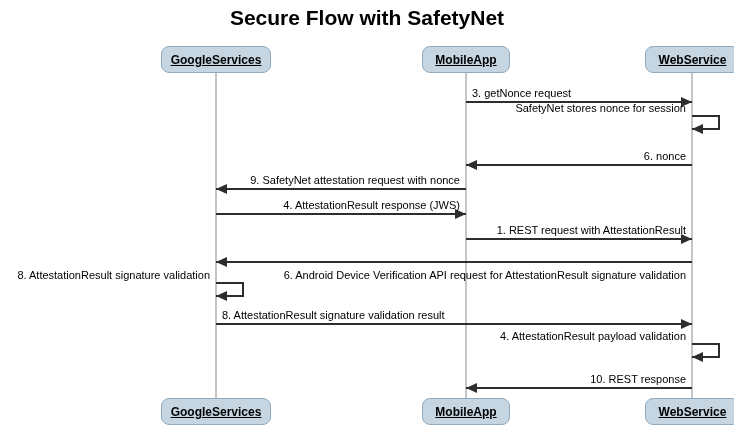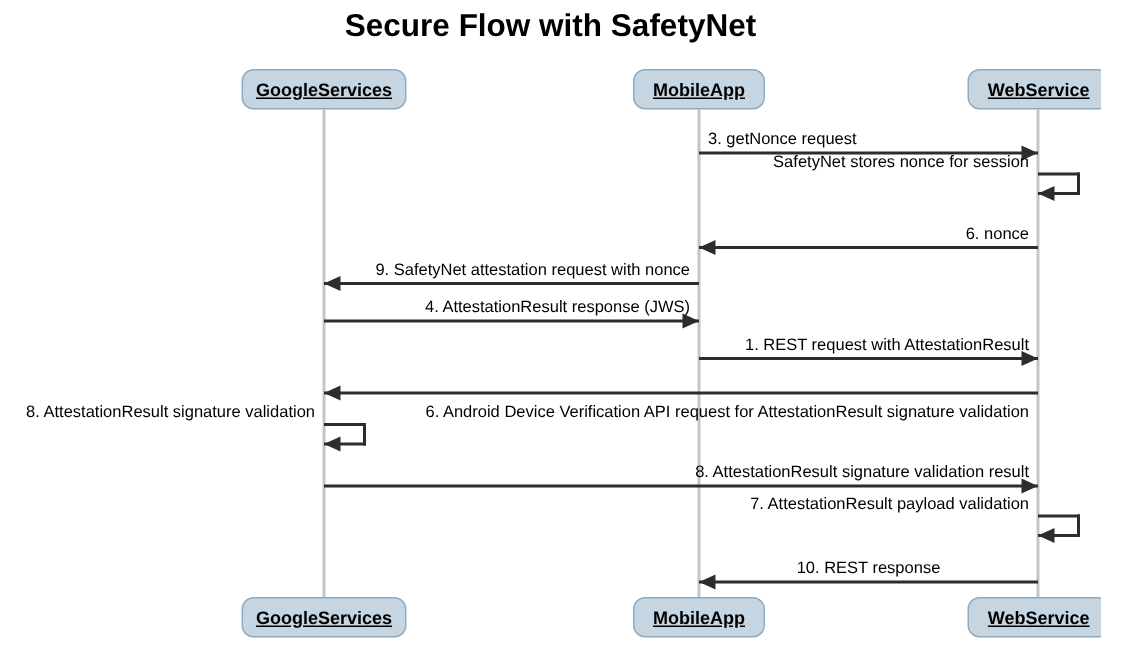--- a/index.html
+++ b/index.html
@@ -114,20 +114,20 @@
     <div class="arrow-head dir-right" style="left: 681px; top: 234px;"></div>
     <div class="msg-label" style="left: 472px; top: 223px; width: 214px; text-align: right;">1. REST request with AttestationResult</div>
     <div class="msg-line" style="left: 216px; top: 261px; width: 476px;"></div>
     <div class="arrow-head dir-left" style="left: 216px; top: 257px;"></div>
     <div class="msg-label" style="left: 222px; top: 246px; width: 464px; text-align: right; margin-top: 22px;">6. Android Device Verification API request for AttestationResult signature validation</div>
     <div class="self-loop" style="left: 216px; top: 282px; width: 28px; height: 15px;"></div>
     <div class="arrow-head dir-left" style="left: 216px; top: 291px;"></div>
     <div class="msg-label self" style="left: 0px; top: 269px; width: 210px; text-align: right;">8. AttestationResult signature validation</div>
     <div class="msg-line" style="left: 216px; top: 323px; width: 476px;"></div>
     <div class="arrow-head dir-right" style="left: 681px; top: 319px;"></div>
-    <div class="msg-label" style="left: 222px; top: 308px; width: 464px; text-align: right;">8. AttestationResult signature validation result</div>
+    <div class="msg-label" style="left: 222px; top: 308px; width: 464px; text-align: left;">8. AttestationResult signature validation result</div>
     <div class="self-loop" style="left: 692px; top: 343px; width: 28px; height: 15px;"></div>
     <div class="arrow-head dir-left" style="left: 692px; top: 352px;"></div>
-    <div class="msg-label self" style="left: 0px; top: 330px; width: 686px; text-align: right;">7. AttestationResult payload validation</div>
+    <div class="msg-label self" style="left: 0px; top: 330px; width: 686px; text-align: right;">4. AttestationResult payload validation</div>
     <div class="msg-line" style="left: 466px; top: 387px; width: 226px;"></div>
     <div class="arrow-head dir-left" style="left: 466px; top: 383px;"></div>
-    <div class="msg-label" style="left: 472px; top: 372px; width: 214px; text-align: center;">10. REST response</div>
+    <div class="msg-label" style="left: 472px; top: 372px; width: 214px; text-align: right;">10. REST response</div>
   </div>
 
 </body></html>

